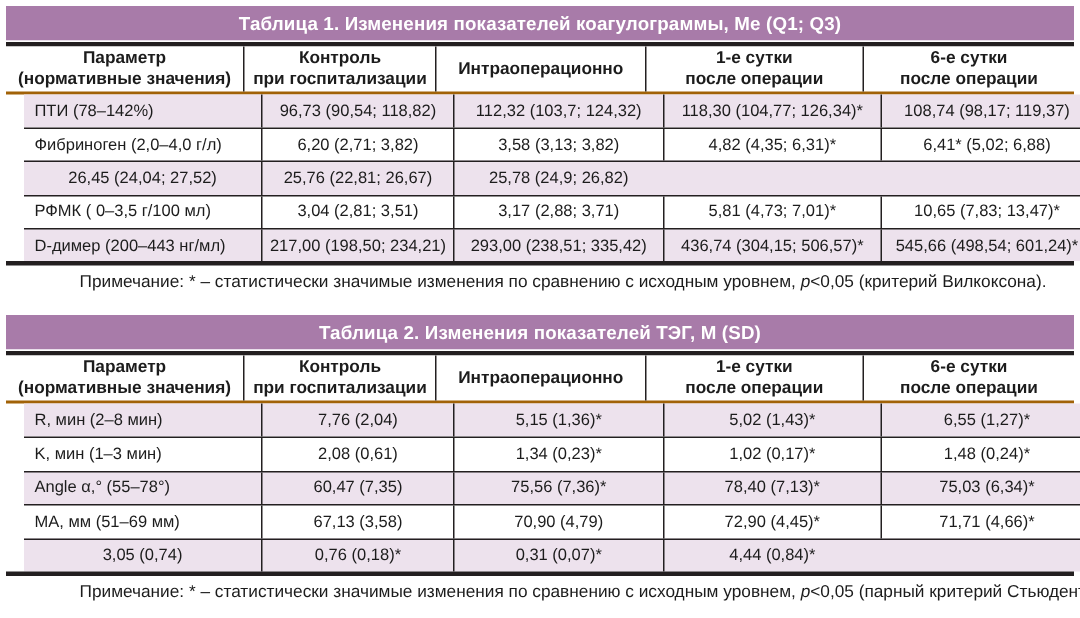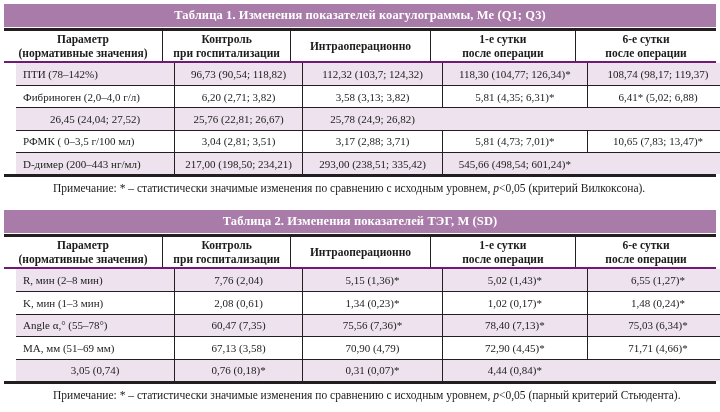--- a/index.html
+++ b/index.html
@@ -3,41 +3,41 @@
 <meta charset="utf-8">
 <style>
   * { margin:0; padding:0; box-sizing:border-box; }
   html,body { background:#ffffff; }
   body {
     width:720px; height:412px;
     font-family:"Liberation Sans", sans-serif;
     color:#1c1c1c;
     overflow:hidden;
   }
-  .page { width:720px; height:412px; padding:4px 4px 0 4px; background:#ffffff;font-family:Liberation Serif, serif; }
+  .page { width:720px; height:412px; padding:4px 4px 0 4px; background:#ffffff; }
 
   .tbl-block { width:712px; }
   .tbl-title {
     height:23px;
     background:#a87ba9;
     color:#ffffff;
     font-weight:bold;
     font-size:12.5px;
     display:flex; align-items:center; justify-content:center;
     letter-spacing:0.1px;
   }
   .title-gap  { height:1px; background:#ffffff; }
   .title-rule { height:2.5px; background:#231f20; }
 
   .grid-row {
     display:grid;
     grid-template-columns:22.2% 18% 19.6% 20.4% 19.8%;
     width:100%;
   }
-  .hrow { height:32px; background:#ffffff; border-bottom:2px solid #701a75; }
+  .hrow { height:32px; background:#ffffff; border-bottom:2px solid #a16207; }
   .hrow .cell {
     font-weight:bold;
     font-size:11.5px;
     line-height:14px;
     white-space:pre-line;
     text-align:center;
   }
   .drow { height:22.4px;margin-left:12px; }
   .drow + .drow { border-top:1.5px solid #231f20; }
   .rows .drow:nth-child(odd) { background:#ede2ed; }
@@ -96,39 +96,40 @@
         <div class="cell param">ПТИ (78–142%)</div>
         <div class="cell">96,73 (90,54; 118,82)</div>
         <div class="cell">112,32 (103,7; 124,32)</div>
         <div class="cell">118,30 (104,77; 126,34)*</div>
         <div class="cell">108,74 (98,17; 119,37)</div>
       </div>
       <div class="grid-row drow">
         <div class="cell param">Фибриноген (2,0–4,0 г/л)</div>
         <div class="cell">6,20 (2,71; 3,82)</div>
         <div class="cell">3,58 (3,13; 3,82)</div>
-        <div class="cell">5,81 (4,35; 6,31)*</div>
+        <div class="cell">4,82 (4,35; 6,31)*</div>
         <div class="cell">6,41* (5,02; 6,88)</div>
       </div>
       <div class="grid-row drow">
         <div class="cell">26,45 (24,04; 27,52)</div>
         <div class="cell">25,76 (22,81; 26,67)</div>
         <div class="cell">25,78 (24,9; 26,82)</div>
       </div>
       <div class="grid-row drow">
         <div class="cell param">РФМК ( 0–3,5 г/100 мл)</div>
         <div class="cell">3,04 (2,81; 3,51)</div>
         <div class="cell">3,17 (2,88; 3,71)</div>
         <div class="cell">5,81 (4,73; 7,01)*</div>
         <div class="cell">10,65 (7,83; 13,47)*</div>
       </div>
       <div class="grid-row drow">
         <div class="cell param">D-димер (200–443 нг/мл)</div>
         <div class="cell">217,00 (198,50; 234,21)</div>
         <div class="cell">293,00 (238,51; 335,42)</div>
+        <div class="cell">436,74 (304,15; 506,57)*</div>
         <div class="cell">545,66 (498,54; 601,24)*</div>
       </div>
     </div>
     <div class="tbl-bottom"></div>
   </div>
 
   <p class="note"><span>Примечание: * – статистически значимые изменения по сравнению с исходным уровнем, </span><i>p</i><span>&lt;0,05 (критерий Вилкоксона).</span></p>
 
   <div class="tbl-block second">
     <div class="tbl-title">Таблица 2. Изменения показателей ТЭГ, М (SD)</div>

